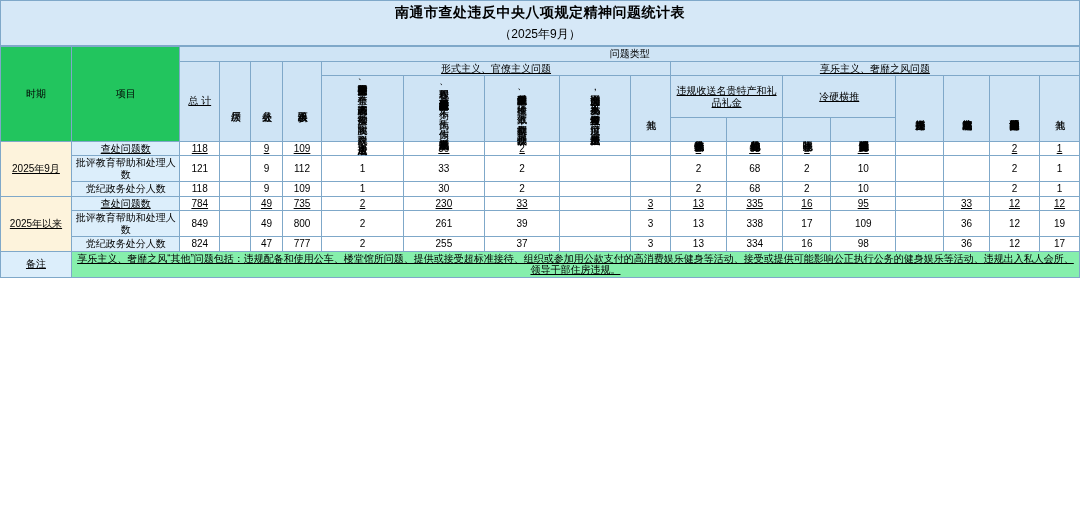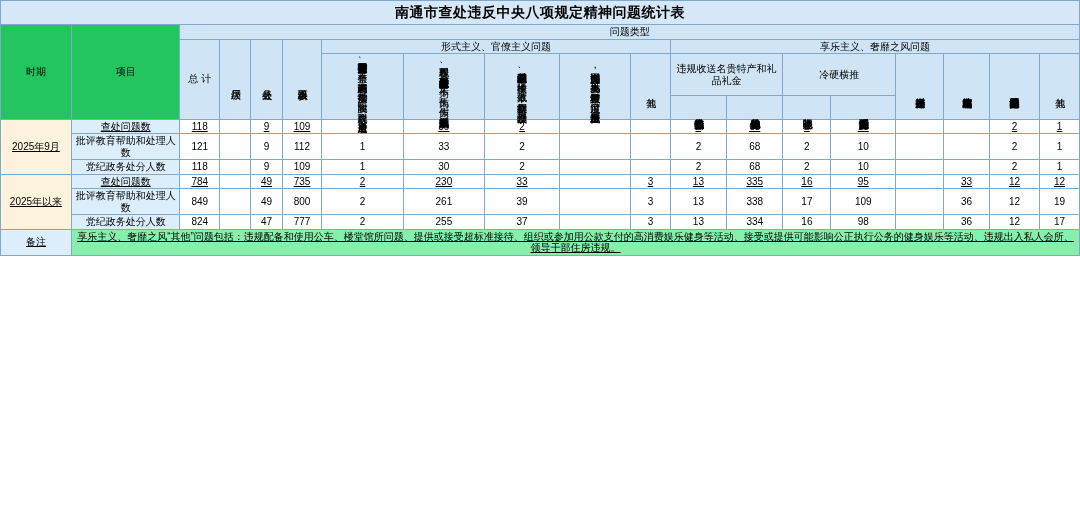--- a/index.html
+++ b/index.html
@@ -59,20 +59,21 @@
     font-weight: normal;
     text-align: center;
     vertical-align: middle;
     padding: 1px 1px;
     line-height: 1.15;
     box-sizing: border-box;
     word-break: break-all;
   }
   .hdr {
     background: #cfe4f5;
+    text-decoration: underline;
   }
   .hdr-top {
     background: #cfe4f5;
     font-size: 11px;
   }
   .vert {
     writing-mode: vertical-rl;
     text-orientation: upright;
     letter-spacing: 0px;
     margin: 0 auto;
@@ -124,20 +125,23 @@
     text-decoration: underline;
   }
 </style>
 </head>
 <body>
 
 <div class="sheet">
 
   <div class="title-bar">
     <span class="t">南通市查处违反中央八项规定精神问题统计表</span>
+  </div>
+  <div class="subtitle-bar">
+    <span class="s">（2025年9月）</span>
   </div>
 
   <table class="main">
     <colgroup>
       <col style="width:68px">
       <col style="width:104px">
       <col style="width:38px">
       <col style="width:30px">
       <col style="width:30px">
       <col style="width:38px">

